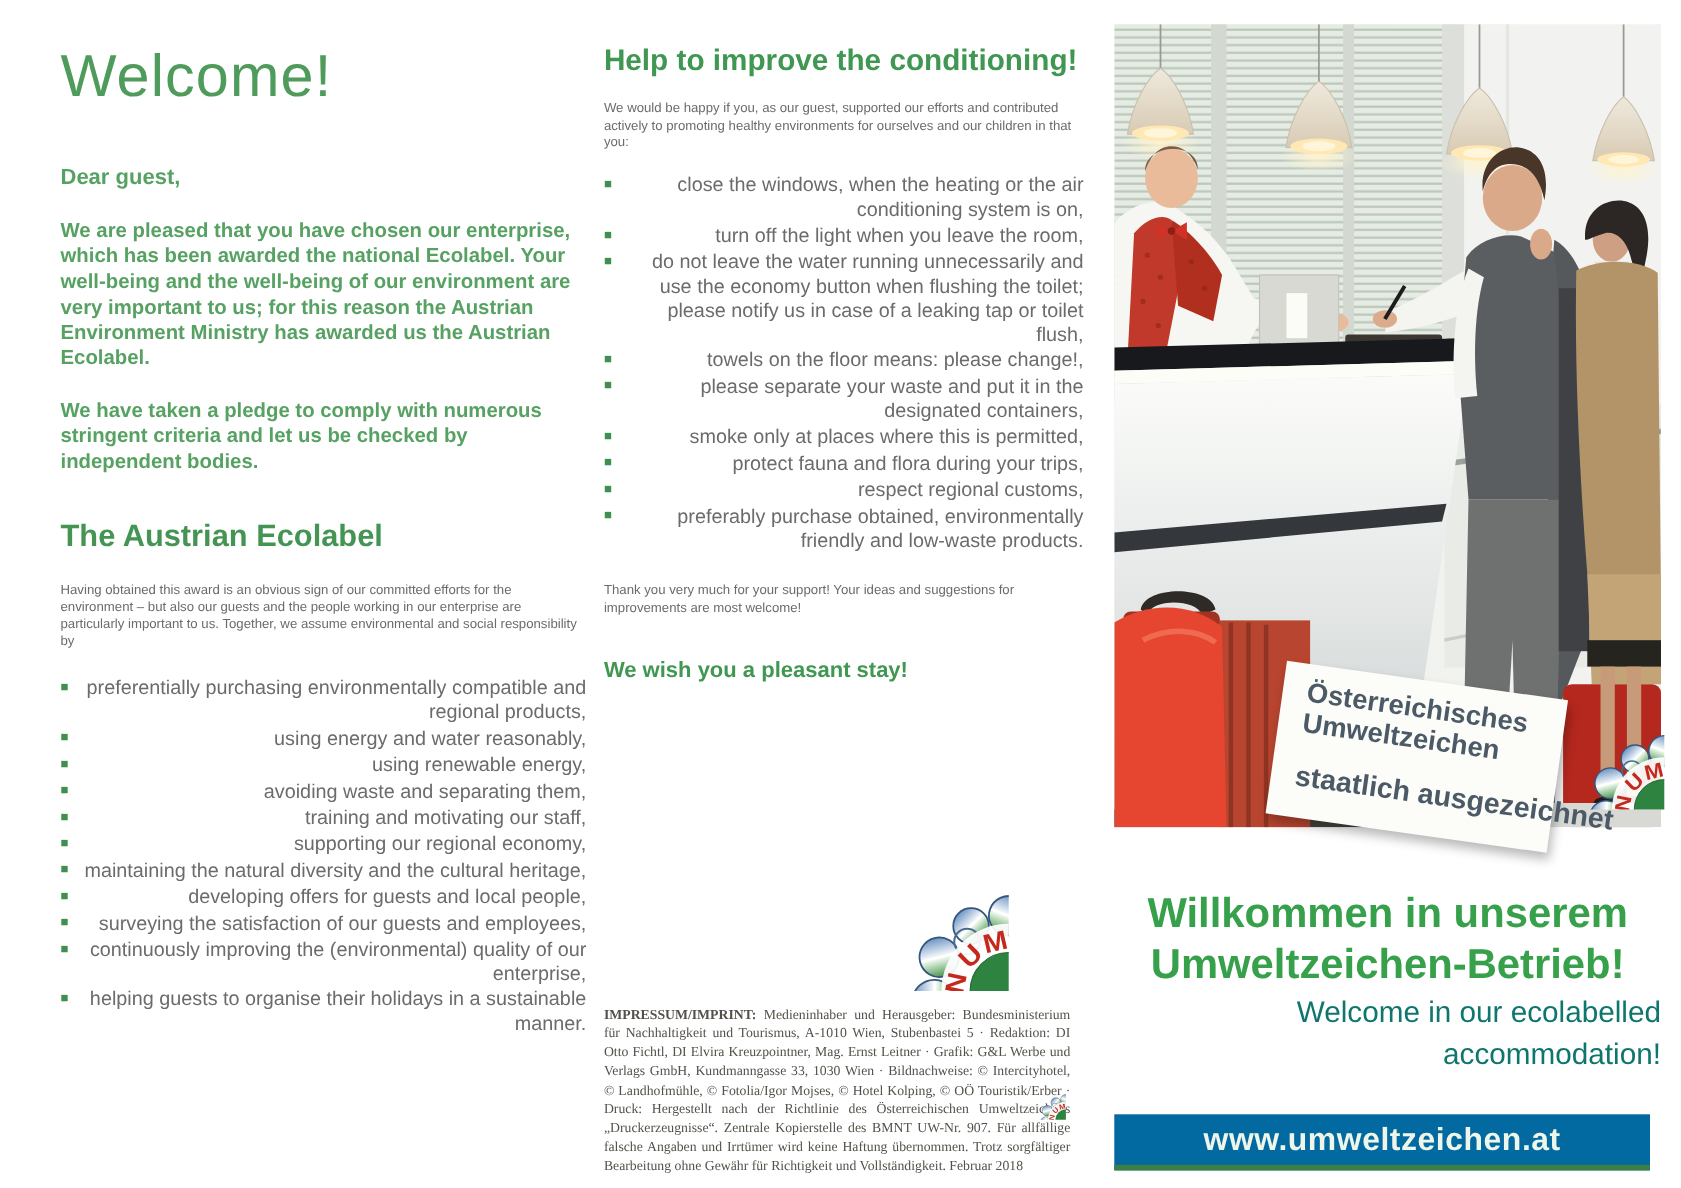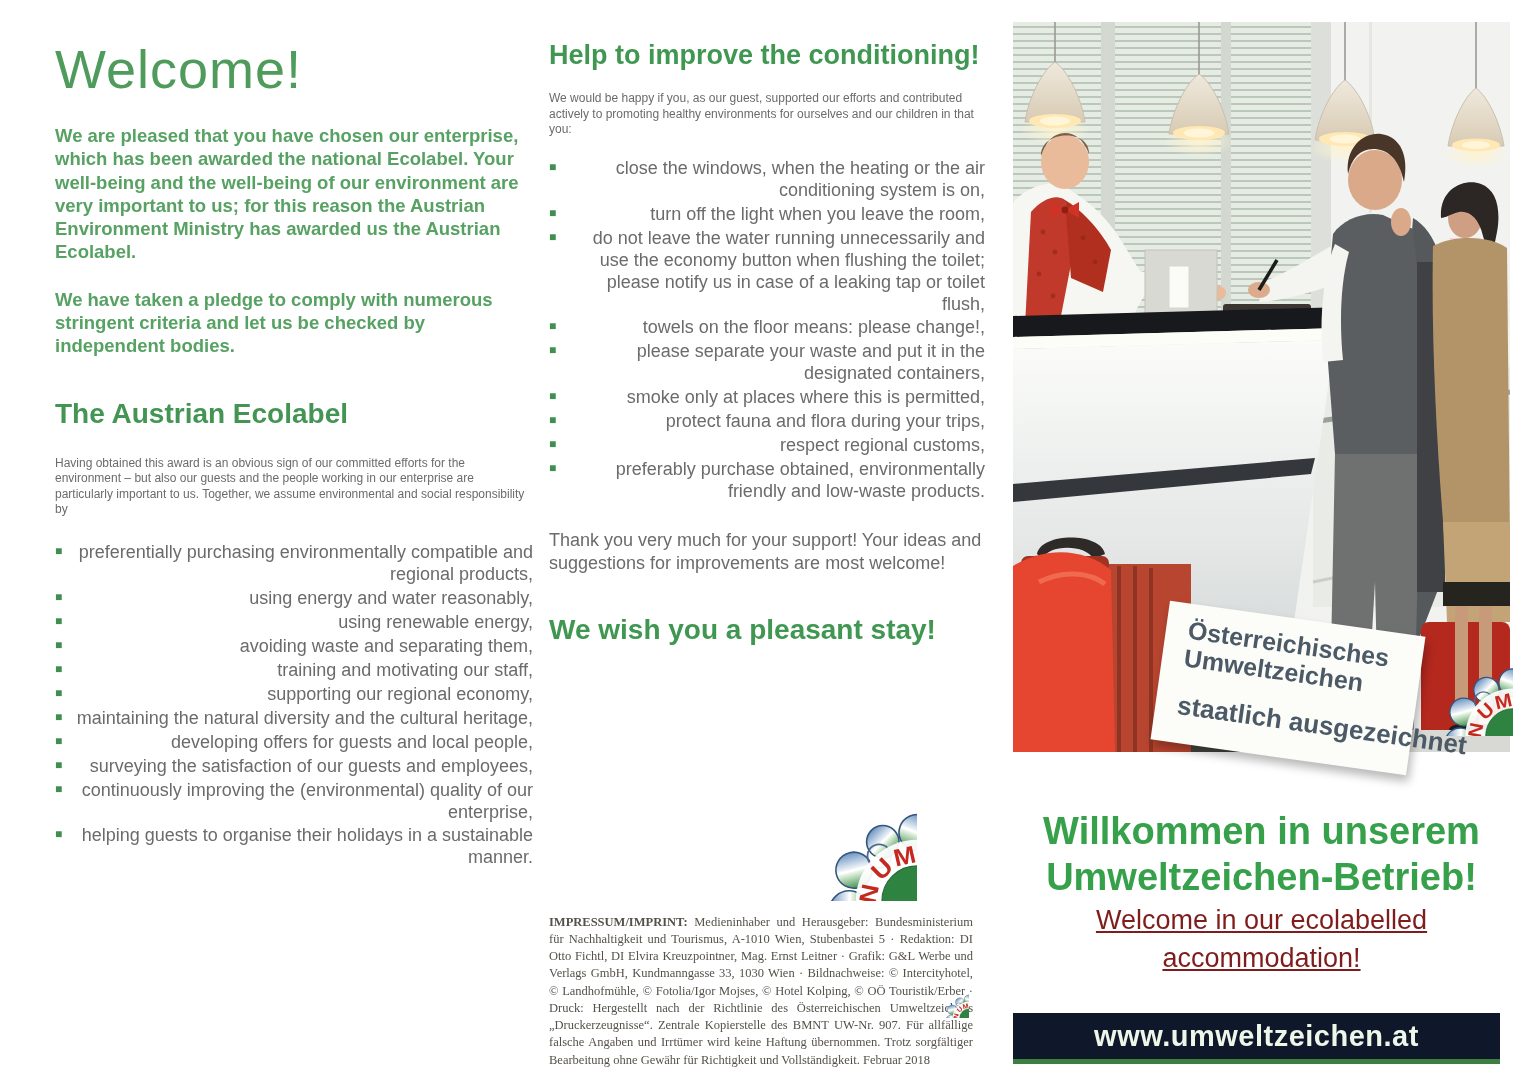--- a/index.html
+++ b/index.html
@@ -20,22 +20,22 @@
     line-height:1.22;margin:0 0 2px 0;
   }
   ul.eco-list li::before{
     content:"■";position:absolute;left:0;top:2px;font-size:12px;color:#3f8f4f;
   }
   
   .middle-panel{position:absolute;left:549px;top:40px;width:436px;height:1040px;}
   .mid-heading{margin:0;font-size:27px;font-weight:700;color:#3f9751;}
   .middle-panel .gray-para{margin-top:20px;}
   .middle-panel ul.eco-list{margin-top:20px;}
-  .thanks-para{margin:26px 0 0 0;font-size:18px;color:#6b6b6b;line-height:1.3;}
-  .closing-heading{margin:38px 0 0 0;font-size:28px;font-weight:700;color:#3f9751;}
+  .thanks-para{margin:26px 0 0 0;font-size:12px;color:#6b6b6b;line-height:1.3;}
+  .closing-heading{margin:38px 0 0 0;font-size:20px;font-weight:700;color:#3f9751;}
   .logo-mid{position:absolute;left:188px;top:681px;width:180px;height:180px;}
   .imprint{
     position:absolute;left:0;top:861px;width:424px;
     font-family:"Liberation Serif",serif;font-size:12.5px;color:#55514a;line-height:1.38;
     text-align:justify;
   }
   .imprint strong{font-weight:700;}
   .logo-imprint{position:absolute;left:372px;top:930px;width:48px;height:48px;}
   
   .right-panel{position:absolute;left:1013px;top:22px;width:497px;height:1058px;}
@@ -46,26 +46,26 @@
     padding:12px 8px 8px 22px;box-sizing:border-box;
   }
   .eco-card .card-line{font-size:25px;font-weight:700;color:#4b5a66;line-height:1.12;}
   .eco-card .card-line.lower{margin-top:20px;font-size:26px;white-space:nowrap;}
   .logo-right{position:absolute;left:360px;top:574px;width:140px;height:140px;z-index:4;}
   .right-heading{
     position:absolute;left:0;top:786px;width:497px;text-align:center;z-index:2;
     font-size:38px;font-weight:700;color:#36a04a;line-height:1.22;margin:0;
   }
   .right-sub{
-    position:absolute;left:0;top:880px;width:497px;text-align:center;
-    font-size:27px;color:#7f1d1d;line-height:1.4;margin:0;text-decoration:underline;
+    position:absolute;left:0;top:880px;width:497px;text-align:right;
+    font-size:27px;color:#0f766e;line-height:1.4;margin:0;
   }
   .url-bar{
     position:absolute;left:0;top:991px;width:487px;height:46px;
-    background:#0f172a;border-bottom:5px solid #3c7f40;
+    background:#0369a1;border-bottom:5px solid #3c7f40;
     display:flex;align-items:center;justify-content:center;
   }
   .url-bar .url-text{color:#eef6ea;font-weight:700;font-size:29px;letter-spacing:.5px;}
   .hidden-defs{position:absolute;width:0;height:0;}
 </style>
 </head>
 <body>
 
 <svg class="hidden-defs" aria-hidden="true">
   <defs>
@@ -160,20 +160,21 @@
           <textPath href="#uzc" startOffset="0" textLength="136" lengthAdjust="spacingAndGlyphs">UMWELTZEICHEN</textPath>
         </text>
       </g>
       <circle r="19.5" fill="#2e8341" stroke="#236a33" stroke-width="0.6"></circle>
     </symbol>
   </defs>
 </svg>
 
 <section class="left-panel">
   <h1 class="main-title">Welcome!</h1>
+  <p class="salutation">Dear guest,</p>
   <p class="green-para">We are pleased that you have chosen our enterprise, which has been awarded the national Ecolabel. Your well-being and the well-being of our environment are very important to us; for this reason the Austrian Environment Ministry has awarded us the Austrian Ecolabel.</p>
   <p class="green-para">We have taken a pledge to comply with numerous stringent criteria and let us be checked by independent bodies.</p>
   <h2 class="section-heading">The Austrian Ecolabel</h2>
   <p class="gray-para">Having obtained this award is an obvious sign of our committed efforts for the environment – but also our guests and the people working in our enterprise are particularly important to us. Together, we assume environmental and social responsibility by</p>
   <ul class="eco-list">
     <li>preferentially purchasing environmentally compatible and regional products,</li>
     <li>using energy and water reasonably,</li>
     <li>using renewable energy,</li>
     <li>avoiding waste and separating them,</li>
     <li>training and motivating our staff,</li>

